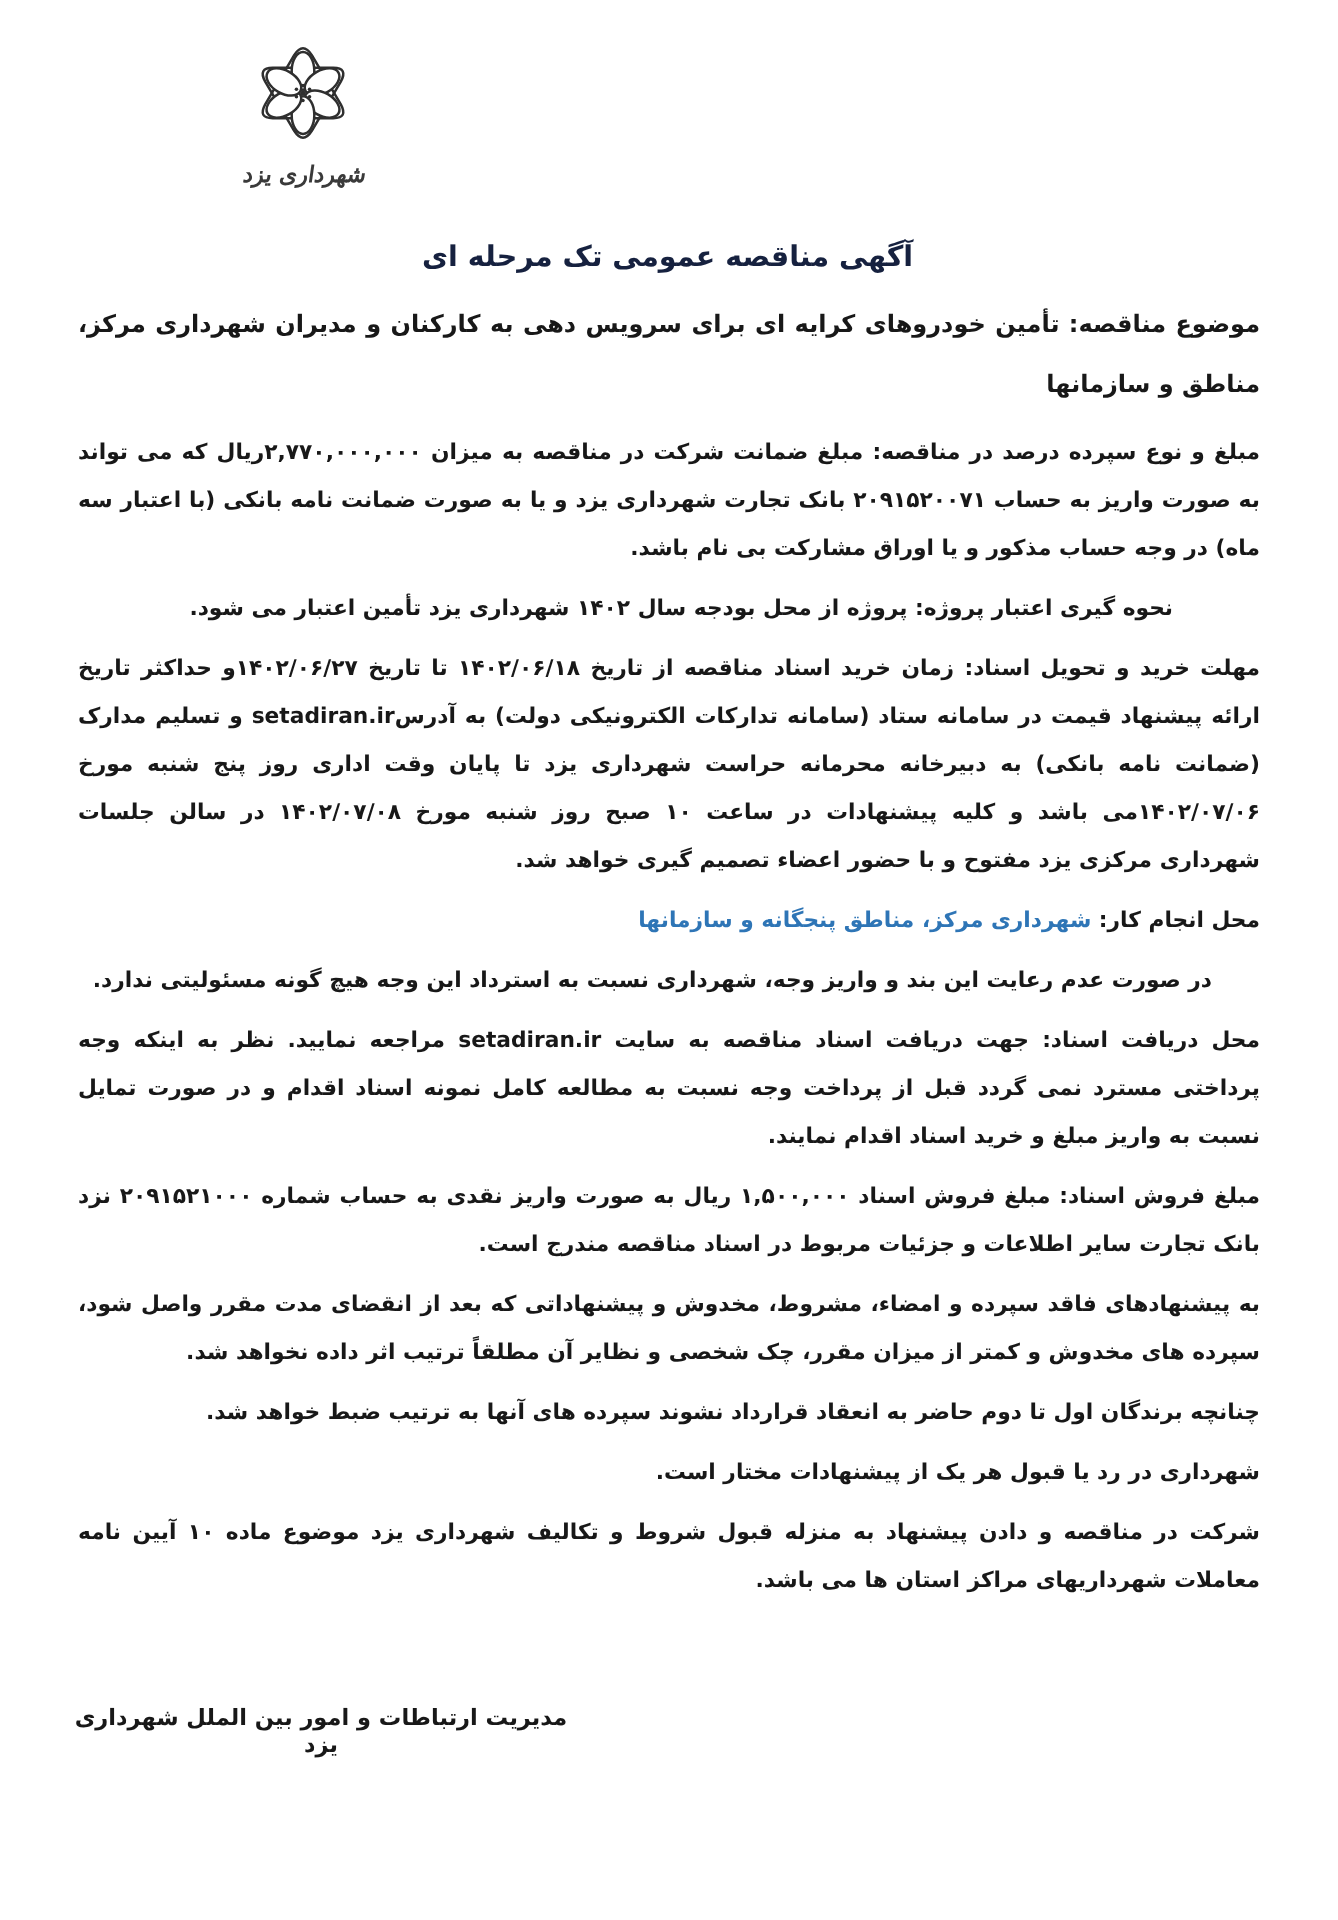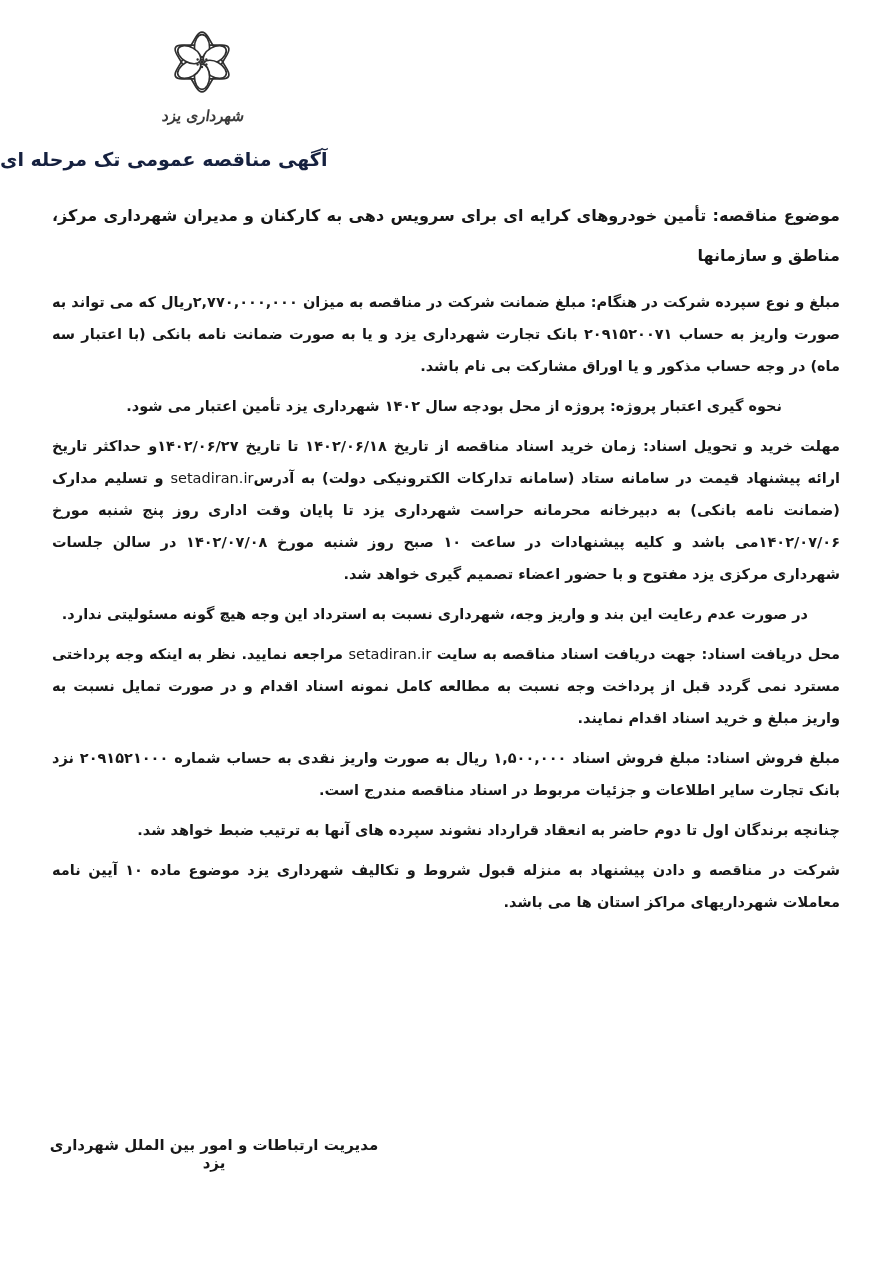--- a/index.html
+++ b/index.html
@@ -24,43 +24,43 @@
   .logo-calligraphy{
     direction:rtl;
     font-size:15px;font-weight:bold;color:#3a3a3a;
     margin-top:3px;
     font-style:italic;
     transform:skewX(6deg);
     letter-spacing:1px;
   }
   .title{
     position:absolute;top:148px;left:0;right:2px;
-    margin:0;
-    text-align:left;direction:rtl;
+    margin:12px;
+    text-align:center;direction:rtl;
     font-size:19px;font-weight:bold;
     color:var(--title-navy);
   }
   .content{
     position:absolute;top:196px;right:52px;width:788px;
     direction:rtl;
     margin-left:44px;
   }
   .para{
     margin:0 0 8px 0;
     font-size:14.5px;font-weight:bold;
     line-height:32px;
     color:var(--body-text);
     text-align:justify;
   }
   .para-lg{font-size:16px;line-height:40px;margin-bottom:10px;}
   .indent-lg{padding-right:58px;}
   .indent-sm{padding-right:32px;}
   .seg-label{font-weight:bold;}
   .seg-accent{color:var(--accent-blue);}
-  .seg-latin{font-family:"DejaVu Sans", sans-serif;font-weight:normal;}
+  .seg-latin{font-family:"DejaVu Sans", sans-serif;font-weight:bold;}
   .footer{
     position:absolute;top:1136px;left:40px;width:348px;
     direction:rtl;text-align:center;
     font-size:15px;font-weight:bold;
     color:var(--body-text);
   }
 </style>
 </head>
 <body>
 
@@ -90,25 +90,28 @@
         <circle cx="44.8" cy="47" r="1.4"></circle>
       </g>
     </svg>
     <div class="logo-calligraphy">شهرداری یزد</div>
   </div>
 
   <h1 class="title">آگهی مناقصه عمومی تک مرحله ای</h1>
 
   <div class="content">
       <p class="para para-lg"><span class="seg-label">موضوع مناقصه:</span><span class="">  تأمین خودروهای کرایه ای برای سرویس دهی به کارکنان و مدیران شهرداری مرکز، مناطق و سازمانها</span></p>
-      <p class="para"><span class="seg-label">مبلغ و نوع سپرده شرکت در هنگام:</span><span class=""> مبلغ ضمانت شرکت در مناقصه به میزان ۲,۷۷۰,۰۰۰,۰۰۰ریال که می تواند به صورت واریز به حساب ۲۰۹۱۵۲۰۰۷۱ بانک تجارت شهرداری یزد و یا به صورت ضمانت نامه بانکی (با اعتبار سه ماه) در وجه حساب مذکور و یا اوراق مشارکت بی نام باشد.</span></p>
+      <p class="para"><span class="seg-label">مبلغ و نوع سپرده درصد در مناقصه:</span><span class=""> مبلغ ضمانت شرکت در مناقصه به میزان ۲,۷۷۰,۰۰۰,۰۰۰ریال که می تواند به صورت واریز به حساب ۲۰۹۱۵۲۰۰۷۱ بانک تجارت شهرداری یزد و یا به صورت ضمانت نامه بانکی (با اعتبار سه ماه) در وجه حساب مذکور و یا اوراق مشارکت بی نام باشد.</span></p>
       <p class="para indent-lg"><span class="seg-label">نحوه گیری اعتبار پروژه:</span><span class=""> پروژه از محل بودجه سال ۱۴۰۲  شهرداری یزد تأمین اعتبار می شود.</span></p>
       <p class="para"><span class="seg-label">مهلت خرید و تحویل اسناد:</span><span class=""> زمان خرید اسناد  مناقصه از تاریخ ۱۴۰۲/۰۶/۱۸ تا تاریخ ۱۴۰۲/۰۶/۲۷و حداکثر تاریخ ارائه پیشنهاد قیمت در سامانه ستاد (سامانه تدارکات الکترونیکی دولت) به آدرس</span><span class="seg-latin">setadiran.ir</span><span class=""> و تسلیم مدارک (ضمانت نامه بانکی) به دبیرخانه محرمانه حراست شهرداری یزد تا پایان وقت اداری روز پنج شنبه مورخ ۱۴۰۲/۰۷/۰۶می باشد و کلیه پیشنهادات در ساعت ۱۰ صبح روز شنبه مورخ ۱۴۰۲/۰۷/۰۸  در سالن جلسات شهرداری مرکزی  یزد مفتوح و  با حضور اعضاء تصمیم گیری خواهد شد.</span></p>
+      <p class="para"><span class="seg-label">محل انجام کار:</span><span class="seg-accent"> شهرداری مرکز، مناطق پنجگانه و سازمانها</span></p>
       <p class="para indent-sm"><span class="">در صورت عدم رعایت این بند و واریز وجه، شهرداری نسبت به استرداد این وجه هیچ گونه مسئولیتی ندارد.</span></p>
       <p class="para"><span class="seg-label">محل دریافت اسناد:</span><span class=""> جهت دریافت اسناد مناقصه به سایت  </span><span class="seg-latin">setadiran.ir</span><span class="">  مراجعه نمایید. نظر به اینکه وجه پرداختی مسترد نمی گردد قبل از پرداخت وجه نسبت به مطالعه کامل نمونه اسناد اقدام و در صورت تمایل نسبت به واریز مبلغ و خرید اسناد اقدام نمایند.</span></p>
       <p class="para"><span class="seg-label">مبلغ فروش اسناد:</span><span class=""> مبلغ فروش اسناد ۱,۵۰۰,۰۰۰ ریال به صورت واریز نقدی به حساب شماره ۲۰۹۱۵۲۱۰۰۰ نزد بانک تجارت  سایر اطلاعات و جزئیات مربوط در اسناد مناقصه مندرج است.</span></p>
+      <p class="para"><span class="">به پیشنهادهای فاقد سپرده و امضاء، مشروط، مخدوش و پیشنهاداتی که بعد از انقضای مدت مقرر واصل شود، سپرده های مخدوش و کمتر از میزان مقرر، چک شخصی و  نظایر آن مطلقاً ترتیب اثر داده نخواهد شد.</span></p>
       <p class="para"><span class="">چنانچه برندگان اول تا دوم حاضر به انعقاد قرارداد نشوند سپرده های آنها به ترتیب ضبط خواهد شد.</span></p>
+      <p class="para"><span class="">شهرداری در رد یا قبول هر یک از پیشنهادات مختار است.</span></p>
       <p class="para"><span class="">شرکت در مناقصه و دادن پیشنهاد به منزله قبول شروط و تکالیف شهرداری یزد موضوع ماده ۱۰ آیین نامه معاملات شهرداریهای مراکز استان ها می باشد.</span></p>
     </div>
 
   <div class="footer">مدیریت ارتباطات و امور بین الملل شهرداری یزد</div>
 
 </div>
 
 </body></html>

